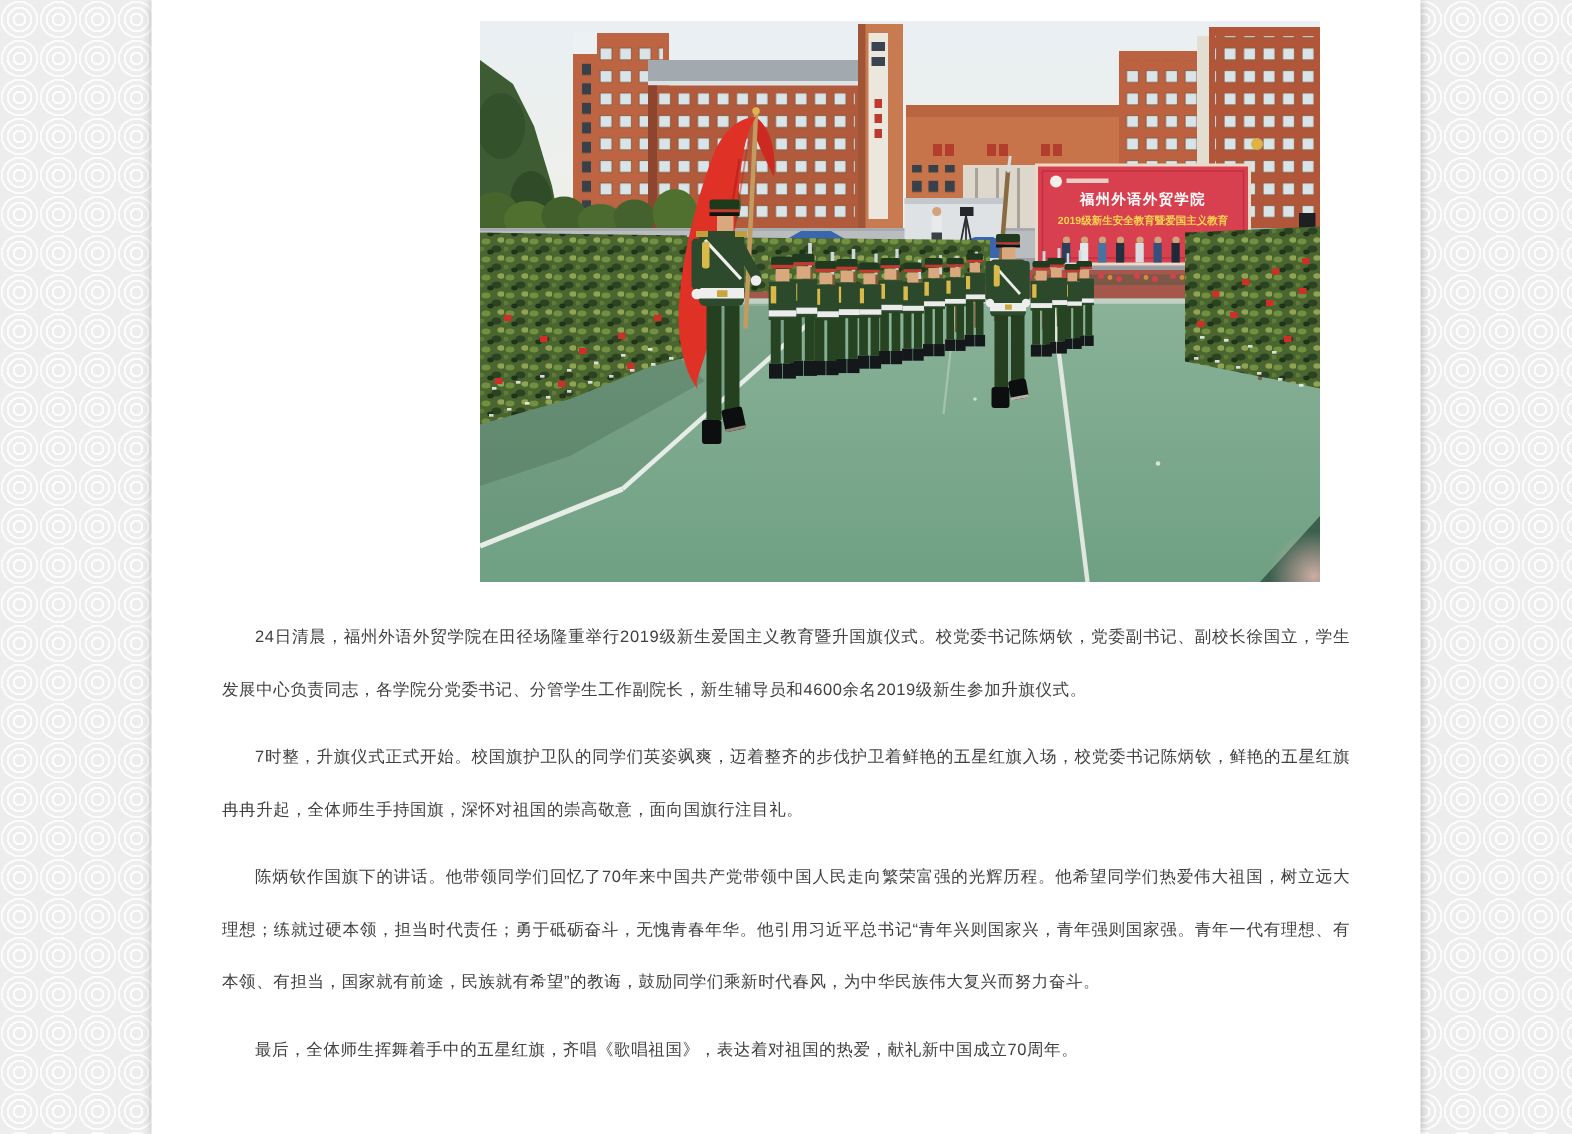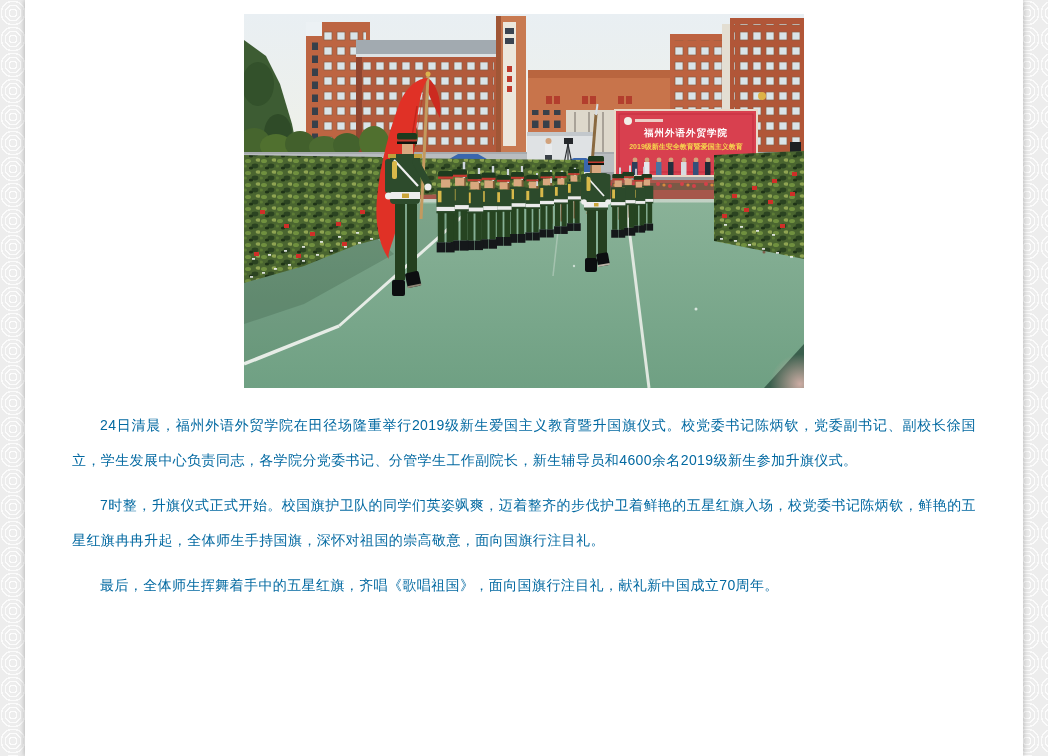--- a/index.html
+++ b/index.html
@@ -8,30 +8,30 @@
     background-color:#ededed;
     background-image:radial-gradient(circle,
       rgba(255,255,255,0) 0 3px, rgba(255,255,255,0.9) 3px 4.5px,
       rgba(255,255,255,0) 4.5px 7px, rgba(255,255,255,0.85) 7px 8.5px,
       rgba(255,255,255,0) 8.5px 11px, rgba(255,255,255,0.8) 11px 12.5px,
       rgba(255,255,255,0) 12.5px);
     background-size:26px 26px;
     font-family:"Liberation Sans","DejaVu Sans",sans-serif;
   }
   .content{
-    width:998px;height:756px;margin:0 auto;background:#ffffff;
+    width:846px;height:756px;margin:0 auto;background:#ffffff;
     box-shadow:0 0 6px rgba(110,110,110,0.55);
     position:relative;
   }
   figure.photo{margin:0;padding-top:14px;width:560px;margin-left:219px;}
   figure.photo svg{display:block;}
   .article-text{padding:20px 47px 0 47px;}
   .article-text p{
     margin:0 0 10px 0;
-    font-size:14px;line-height:35px;color:#0369a1;
+    font-size:11px;line-height:35px;color:#404040;
     text-indent:2em;text-align:justify;letter-spacing:0.4px;
   }
 </style>
 </head>
 <body>
 
 <div class="content">
 
   <figure class="photo">
     <svg width="560" height="374" viewBox="0 0 560 374" xmlns="http://www.w3.org/2000/svg">
@@ -455,16 +455,17 @@
           <rect x="162" y="258" width="14" height="15" rx="2" fill="#0c0e10"></rect>
           <rect x="162" y="271" width="14" height="2" fill="#8c8474"></rect>
         </g>
       </g>
     </svg>
   </figure>
 
   <div class="article-text">
     <p>24日清晨，福州外语外贸学院在田径场隆重举行2019级新生爱国主义教育暨升国旗仪式。校党委书记陈炳钦，党委副书记、副校长徐国立，学生发展中心负责同志，各学院分党委书记、分管学生工作副院长，新生辅导员和4600余名2019级新生参加升旗仪式。</p>
     <p>7时整，升旗仪式正式开始。校国旗护卫队的同学们英姿飒爽，迈着整齐的步伐护卫着鲜艳的五星红旗入场，校党委书记陈炳钦，鲜艳的五星红旗冉冉升起，全体师生手持国旗，深怀对祖国的崇高敬意，面向国旗行注目礼。</p>
-    <p>最后，全体师生挥舞着手中的五星红旗，齐唱《歌唱祖国》，面向国旗行注目礼，献礼新中国成立70周年。</p>
+    <p>陈炳钦作国旗下的讲话。他带领同学们回忆了70年来中国共产党带领中国人民走向繁荣富强的光辉历程。他希望同学们热爱伟大祖国，树立远大理想；练就过硬本领，担当时代责任；勇于砥砺奋斗，无愧青春年华。他引用习近平总书记“青年兴则国家兴，青年强则国家强。青年一代有理想、有本领、有担当，国家就有前途，民族就有希望”的教诲，鼓励同学们乘新时代春风，为中华民族伟大复兴而努力奋斗。</p>
+    <p>最后，全体师生挥舞着手中的五星红旗，齐唱《歌唱祖国》，表达着对祖国的热爱，献礼新中国成立70周年。</p>
   </div>
 
 </div>
 
 </body></html>

